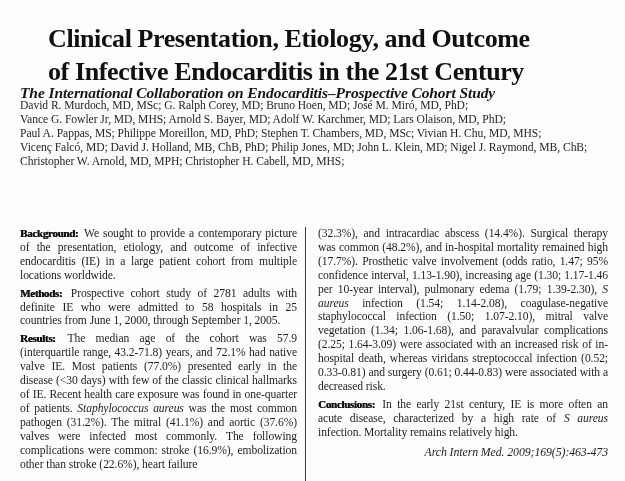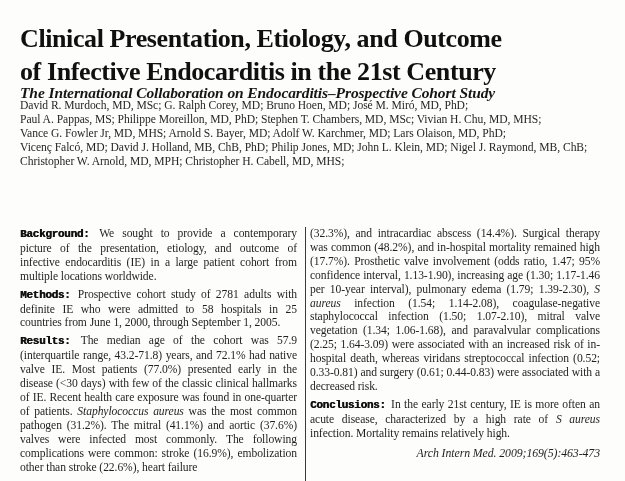--- a/index.html
+++ b/index.html
@@ -11,21 +11,21 @@
     overflow: hidden;
   }
   .page { position: relative; width: 625px; height: 481px; }
 
   .title {
     position: absolute; top: 5px; left: 20px; right: 14px;
     font-size: 26px; line-height: 33px;
     font-weight: bold; letter-spacing: -0.4px;
     color: #101010;
   }
-  .title .tline { display: block; }
+  .title .tline { display: block; margin-left: 28px; }
 
   .subtitle {
     position: absolute; top: 70px; left: 20px; right: 14px;
     font-size: 15.5px; line-height: 20px;
     font-weight: bold; font-style: italic;
     letter-spacing: -0.1px; color: #161616;
   }
 
   .authors {
     position: absolute; top: 99px; left: 20px; right: 12px;
@@ -35,31 +35,31 @@
   .author-line { white-space: nowrap; }
 
   .abstract {
     position: absolute; top: 227px; left: 20px;
     width: 588px; height: 254px;
     overflow: hidden;
     display: flex; align-items: stretch;
   }
   .col-left  { flex: none; width: 277px; }
   .divider   { flex: none; width: 1px; background: #3a3a3a; margin-left: 8px; }
-  .col-right { flex: none; width: 290px; margin-left: 4px; }
+  .col-right { flex: none; width: 290px; margin-left: 12px; }
 
   .block {
     margin: 0 0 4px 0;
     font-size: 11.6px; line-height: 13.9px;
     text-align: justify;
     letter-spacing: -0.08px;
     color: #1f1f1f;
   }
   .sec-label {
-    font-family: Liberation Mono, monospace;
+    font-family: Liberation Serif, serif;
     font-weight: bold;
     font-size: 11px;
     letter-spacing: -0.3px;
     color: #111;
     text-shadow: 0.5px 0 0 #111;
     padding-right: 2px;
   }
   .citation {
     font-style: italic;
     text-align: right;
@@ -74,22 +74,22 @@
 
   <h1 class="title">
     <span class="tline">Clinical Presentation, Etiology, and Outcome</span>
     <span class="tline">of Infective Endocarditis in the 21st Century</span>
   </h1>
 
   <h2 class="subtitle">The International Collaboration on Endocarditis–Prospective Cohort Study</h2>
 
   <div class="authors">
     <div class="author-line">David R. Murdoch, MD, MSc; G. Ralph Corey, MD; Bruno Hoen, MD; José M. Miró, MD, PhD;</div>
+    <div class="author-line">Vance G. Fowler Jr, MD, MHS; Arnold S. Bayer, MD; Adolf W. Karchmer, MD; Lars Olaison, MD, PhD;</div>
     <div class="author-line">Paul A. Pappas, MS; Philippe Moreillon, MD, PhD; Stephen T. Chambers, MD, MSc; Vivian H. Chu, MD, MHS;</div>
-    <div class="author-line">Vance G. Fowler Jr, MD, MHS; Arnold S. Bayer, MD; Adolf W. Karchmer, MD; Lars Olaison, MD, PhD;</div>
     <div class="author-line">Vicenç Falcó, MD; David J. Holland, MB, ChB, PhD; Philip Jones, MD; John L. Klein, MD; Nigel J. Raymond, MB, ChB;</div>
     <div class="author-line">Christopher W. Arnold, MD, MPH; Christopher H. Cabell, MD, MHS;</div>
   </div>
 
   <div class="abstract">
 
     <div class="col-left">
       <p class="block">
         <span class="sec-label">Background:</span>
         <span>We sought to provide a contemporary picture of the presentation, etiology, and outcome of infective endocarditis (IE) in a large patient cohort from multiple locations worldwide.</span>

